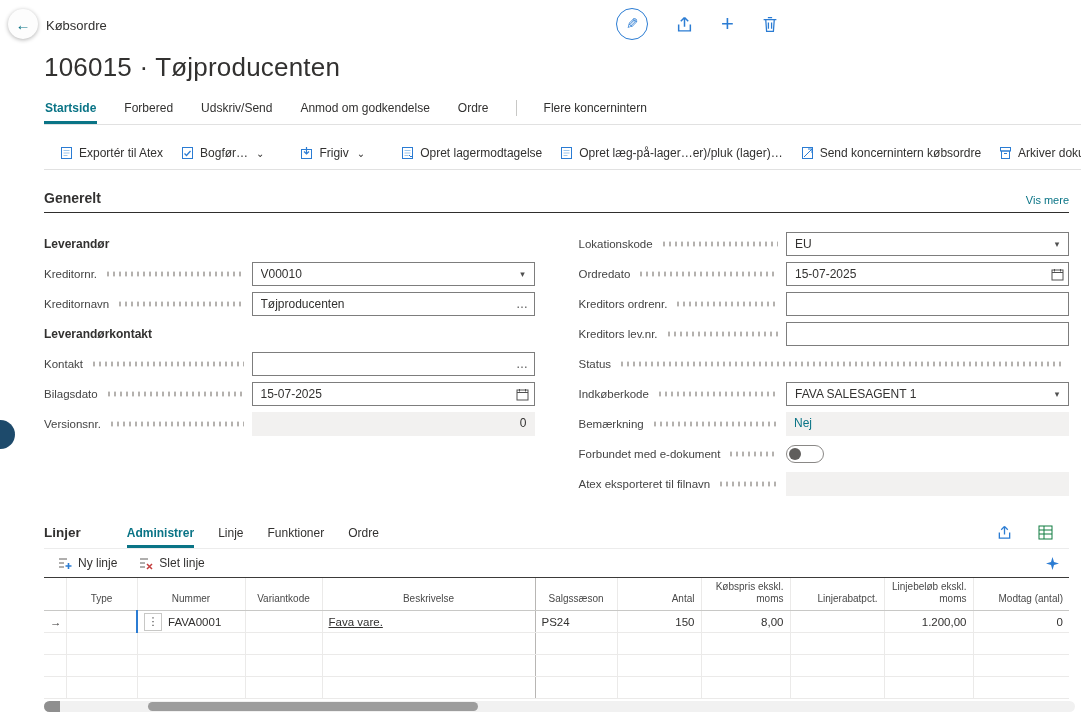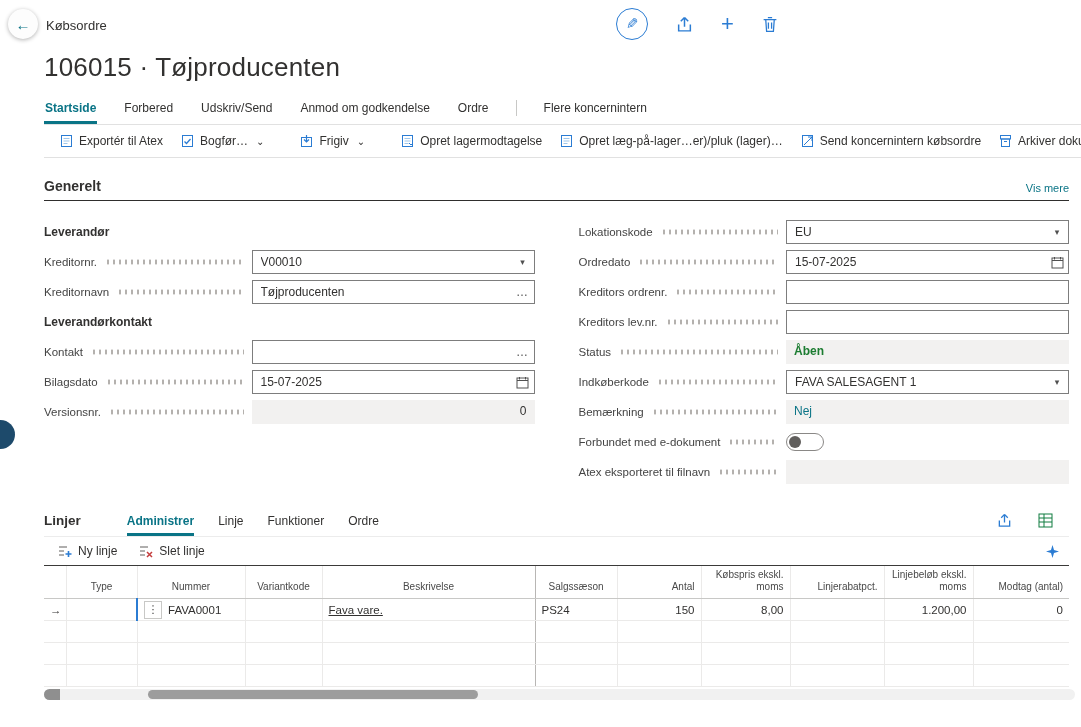--- a/index.html
+++ b/index.html
@@ -22,21 +22,21 @@
   .icon-btn { display:flex; align-items:center; justify-content:center; cursor:pointer; }
   .pencil-circle {
     width:32px; height:32px; border-radius:50%; border:1.5px solid #2b7cd3;
     color:#2b7cd3; font-size:15px;
   }
   .pencil-circle span { transform:scaleX(-1); }
   .plus-glyph { color:#2b7cd3; font-size:22px; font-weight:400; line-height:1; }
   
   .page-title { margin:4px 0 0 44px; font-size:26px; font-weight:300; color:#323130; letter-spacing:.2px; }
   
-  .ribbon { margin:14px 0 0 44px; display:flex; align-items:flex-end; gap:26px;
+  .ribbon { margin:14px 0 12px 44px; display:flex; align-items:flex-end; gap:26px;
             border-bottom:1px solid #e1e1e1; padding-bottom:0; }
   .rtab { padding:4px 1px 9px; font-size:12px; color:#323130; cursor:pointer; white-space:nowrap; }
   .rtab.active { color:#0a7486; font-weight:bold; border-bottom:3px solid #0a7486; padding-bottom:6px; }
   .rtab-sep { width:1px; height:16px; background:#c8c8c6; margin-bottom:8px; }
   
   .actionbar { margin-left:44px; padding:8px 0 8px 16px; display:flex; align-items:center; gap:18px;
                border-bottom:1px solid #e1e1e1; white-space:nowrap; overflow:hidden; }
   .action { display:flex; align-items:center; gap:6px; cursor:pointer; font-size:12px; color:#323130; }
   .action .chev { font-size:10px; color:#323130; margin-left:2px; }
   .act-sep { width:1px; height:16px; background:#d8d8d8; }
@@ -313,23 +313,20 @@
         <span class="flabel">Kreditors lev.nr.</span>
         <span class="leader"></span>
         <span class="fctrl">
           <input class="finput plain" value="" style="">
         </span>
       </div>
 
       <div class="frow">
         <span class="flabel">Status</span>
         <span class="leader"></span>
-        <span class="fctrl">
-          <div class="freadonly val-green">Åben</div>
-        </span>
       </div>
 
       <div class="frow">
         <span class="flabel">Indkøberkode</span>
         <span class="leader"></span>
         <span class="fctrl">
           <input class="finput" value="FAVA SALESAGENT 1" style="">
           <span class="ctrl-btn chev">▾</span>
         </span>
       </div>

